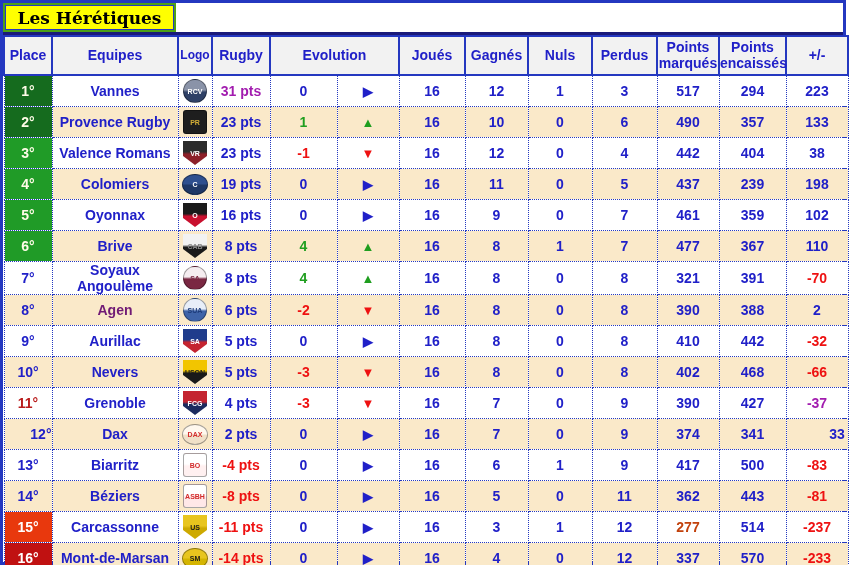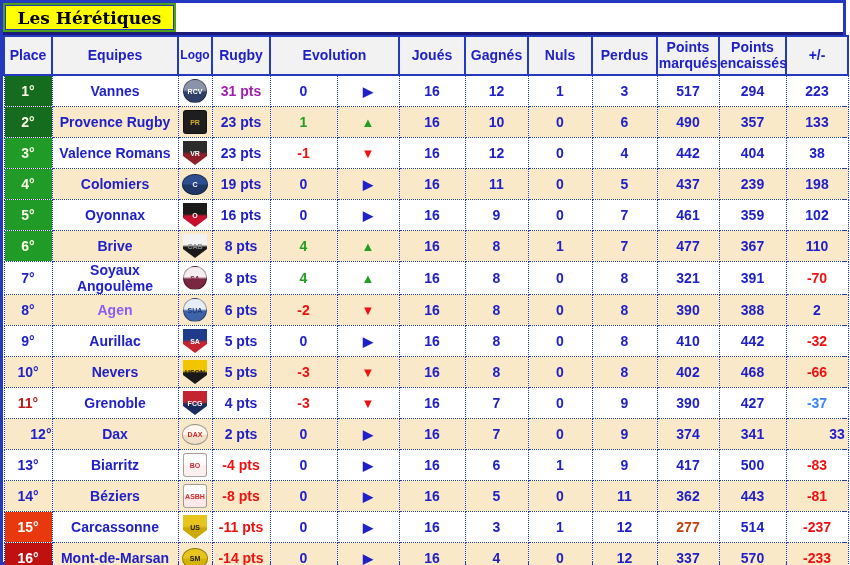--- a/index.html
+++ b/index.html
@@ -187,21 +187,21 @@
           <td style="color: rgb(32, 32, 200);">16</td>
           <td style="color: rgb(32, 32, 200);">8</td>
           <td style="color: rgb(32, 32, 200);">0</td>
           <td style="color: rgb(32, 32, 200);">8</td>
           <td style="color: rgb(32, 32, 200);">321</td>
           <td style="color: rgb(32, 32, 200);">391</td>
           <td style="color: rgb(238, 17, 17);">-70</td>
         </tr>
         <tr class="band-alt">
           <td style="color: rgb(32, 32, 200);">8°</td>
-          <td class="team" style="color: #8b5cf6;">Agen</td>
+          <td class="team" style="color: #701a75;">Agen</td>
           <td>
             <div class="logo circle" style="background: linear-gradient(rgb(232, 238, 248) 45%, rgb(62, 99, 168) 55%); color: rgb(30, 60, 122);">SUA</div>
           </td>
           <td style="color: rgb(32, 32, 200);">6 pts</td>
           <td style="color: rgb(238, 17, 17);">-2</td>
           <td><span class="arrow" style="color: rgb(238, 17, 17);">▼</span></td>
           <td style="color: rgb(32, 32, 200);">16</td>
           <td style="color: rgb(32, 32, 200);">8</td>
           <td style="color: rgb(32, 32, 200);">0</td>
           <td style="color: rgb(32, 32, 200);">8</td>
@@ -251,21 +251,21 @@
           </td>
           <td style="color: rgb(32, 32, 200);">4 pts</td>
           <td style="color: rgb(238, 17, 17);">-3</td>
           <td><span class="arrow" style="color: rgb(238, 17, 17);">▼</span></td>
           <td style="color: rgb(32, 32, 200);">16</td>
           <td style="color: rgb(32, 32, 200);">7</td>
           <td style="color: rgb(32, 32, 200);">0</td>
           <td style="color: rgb(32, 32, 200);">9</td>
           <td style="color: rgb(32, 32, 200);">390</td>
           <td style="color: rgb(32, 32, 200);">427</td>
-          <td style="color: #3b82f6;">-37</td>
+          <td style="color: #a21caf;">-37</td>
         </tr>
         <tr class="band-alt">
           <td style="color: rgb(32, 32, 200); text-align: right;">12°</td>
           <td class="team" style="color: rgb(32, 32, 200);">Dax</td>
           <td>
             <div class="logo oval" style="background: linear-gradient(rgb(255, 248, 238) 45%, rgb(240, 224, 200) 55%); color: rgb(210, 44, 44);">DAX</div>
           </td>
           <td style="color: rgb(32, 32, 200);">2 pts</td>
           <td style="color: rgb(32, 32, 200);">0</td>
           <td><span class="arrow" style="color: rgb(32, 32, 200);">▶</span></td>

